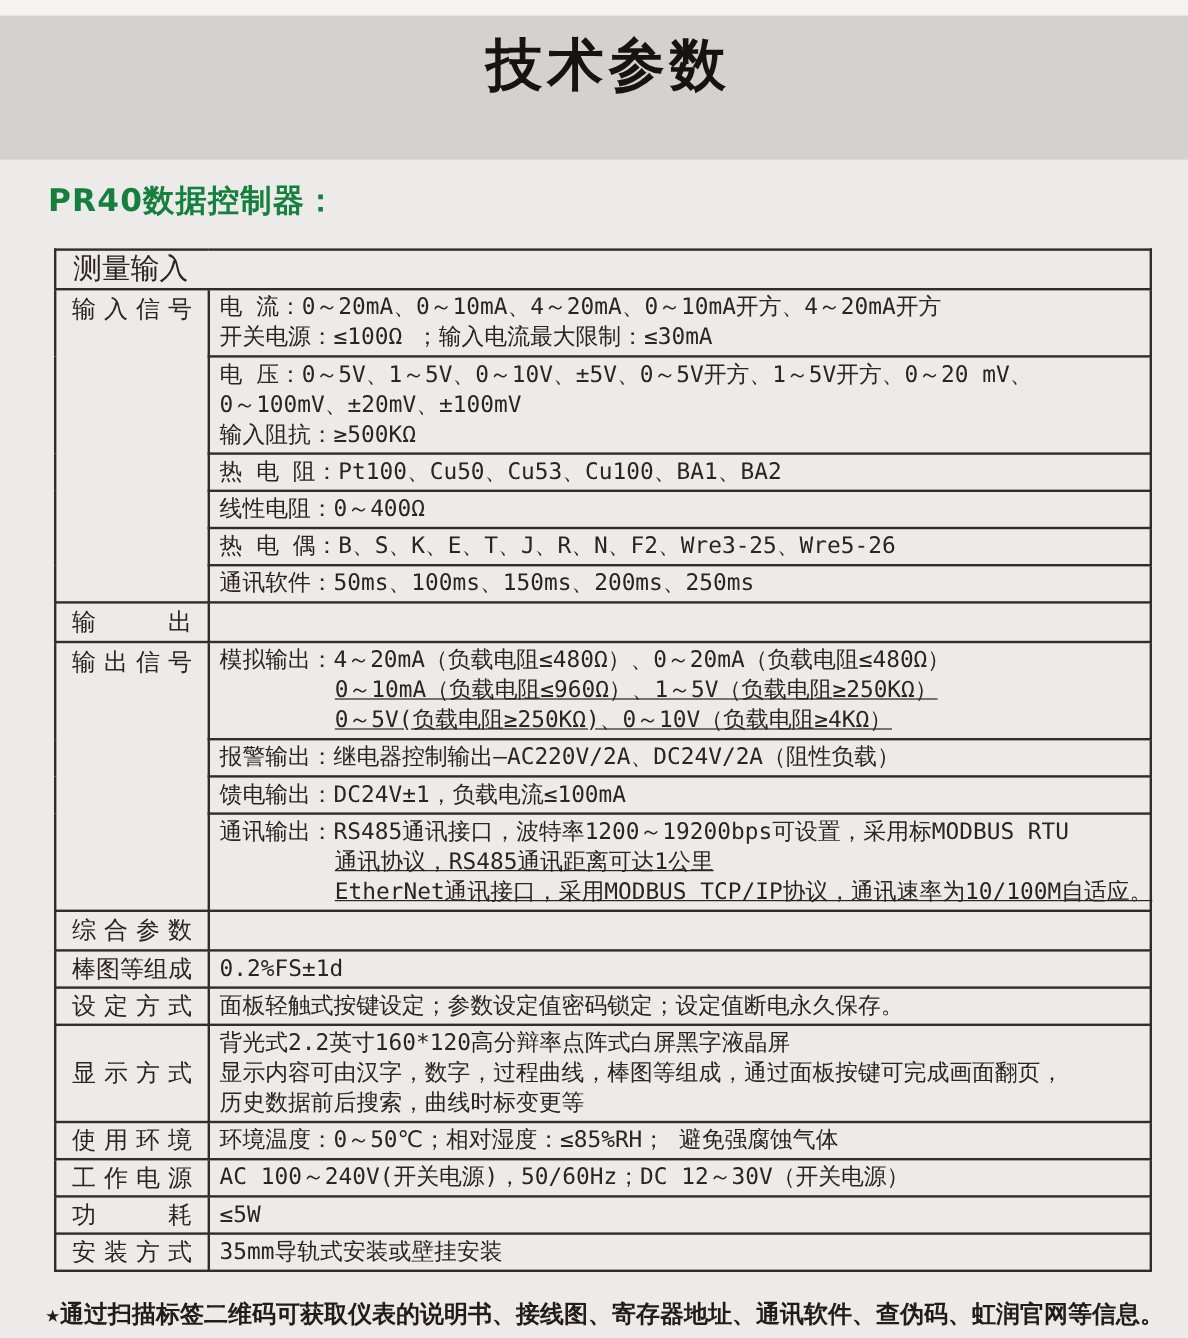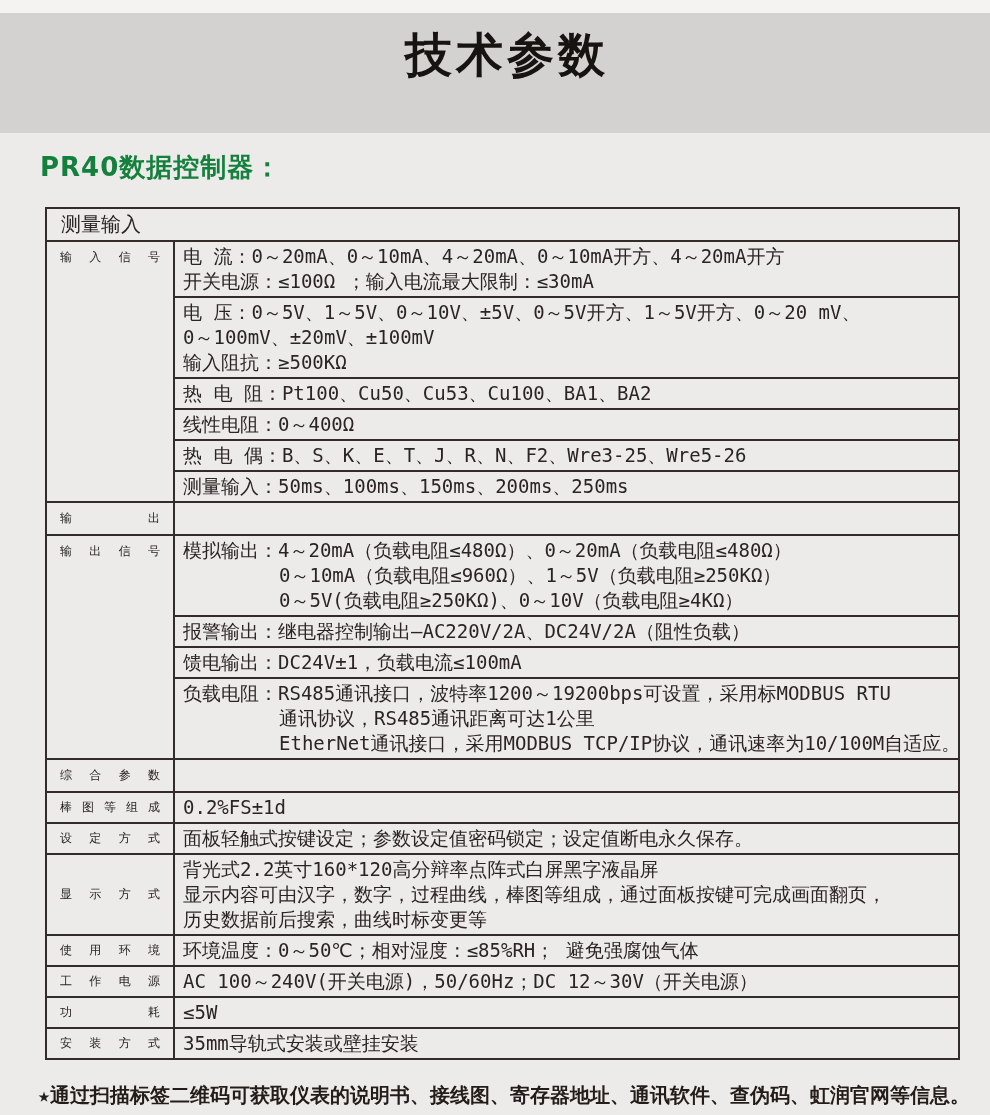--- a/index.html
+++ b/index.html
@@ -50,32 +50,32 @@
     font-size: 19px;
     line-height: 25px;
     padding: 2px 8px;
     vertical-align: middle;
   }
   .spec-table col.c-label { width: 128px; }
   .spec-table td.label-cell {
     text-align: justify;
     text-align-last: justify;
     padding: 2px 13px;
-    font-size: 12px;
+    font-size: 20px;
   }
   .spec-table td.label-top { vertical-align: top; padding-top: 3px; }
   .spec-table td.section-full {
     text-align: left; text-align-last: auto;
-    padding-left: 14px; font-size: 20px;
+    padding-left: 14px; font-size: 24px;
     height: 27px;
   }
   .spec-table td.section-label { height: 27px; }
   .spec-table td.empty-cell { height: 27px; }
   .spec-table .line { white-space: nowrap; }
-  .spec-table .cont-indent { padding-left: 96px; }
+  .spec-table .cont-indent { padding-left: 96px; text-decoration: underline; }
   .footnote {
     position: absolute; top: 1068px; left: 38px; width: 930px;
     font-size: 20px; font-weight: bold;
     color: #231c18; line-height: 26px;
     white-space: nowrap;
     margin-top: 14px;
   }
 </style>
 </head>
 <body>
@@ -123,21 +123,21 @@
       <div class="line">线性电阻：0～400Ω</div>
     </td>
   </tr>
   <tr>
     <td>
       <div class="line">热 电 偶：B、S、K、E、T、J、R、N、F2、Wre3-25、Wre5-26</div>
     </td>
   </tr>
   <tr>
     <td>
-      <div class="line">测量输入：50ms、100ms、150ms、200ms、250ms</div>
+      <div class="line">通讯软件：50ms、100ms、150ms、200ms、250ms</div>
     </td>
   </tr>
 
   <tr>
     <td class="label-cell section-label">输出</td>
     <td class="empty-cell"></td>
   </tr>
 
   <tr>
     <td class="label-cell label-top" rowspan="4">输出信号</td>
@@ -152,21 +152,21 @@
       <div class="line">报警输出：继电器控制输出—AC220V/2A、DC24V/2A（阻性负载）</div>
     </td>
   </tr>
   <tr>
     <td>
       <div class="line">馈电输出：DC24V±1，负载电流≤100mA</div>
     </td>
   </tr>
   <tr>
     <td>
-      <div class="line">负载电阻：RS485通讯接口，波特率1200～19200bps可设置，采用标MODBUS RTU</div>
+      <div class="line">通讯输出：RS485通讯接口，波特率1200～19200bps可设置，采用标MODBUS RTU</div>
       <div class="line cont-indent">通讯协议，RS485通讯距离可达1公里</div>
       <div class="line cont-indent">EtherNet通讯接口，采用MODBUS TCP/IP协议，通讯速率为10/100M自适应。</div>
     </td>
   </tr>
 
   <tr>
     <td class="label-cell section-label">综合参数</td>
     <td class="empty-cell"></td>
   </tr>
 

